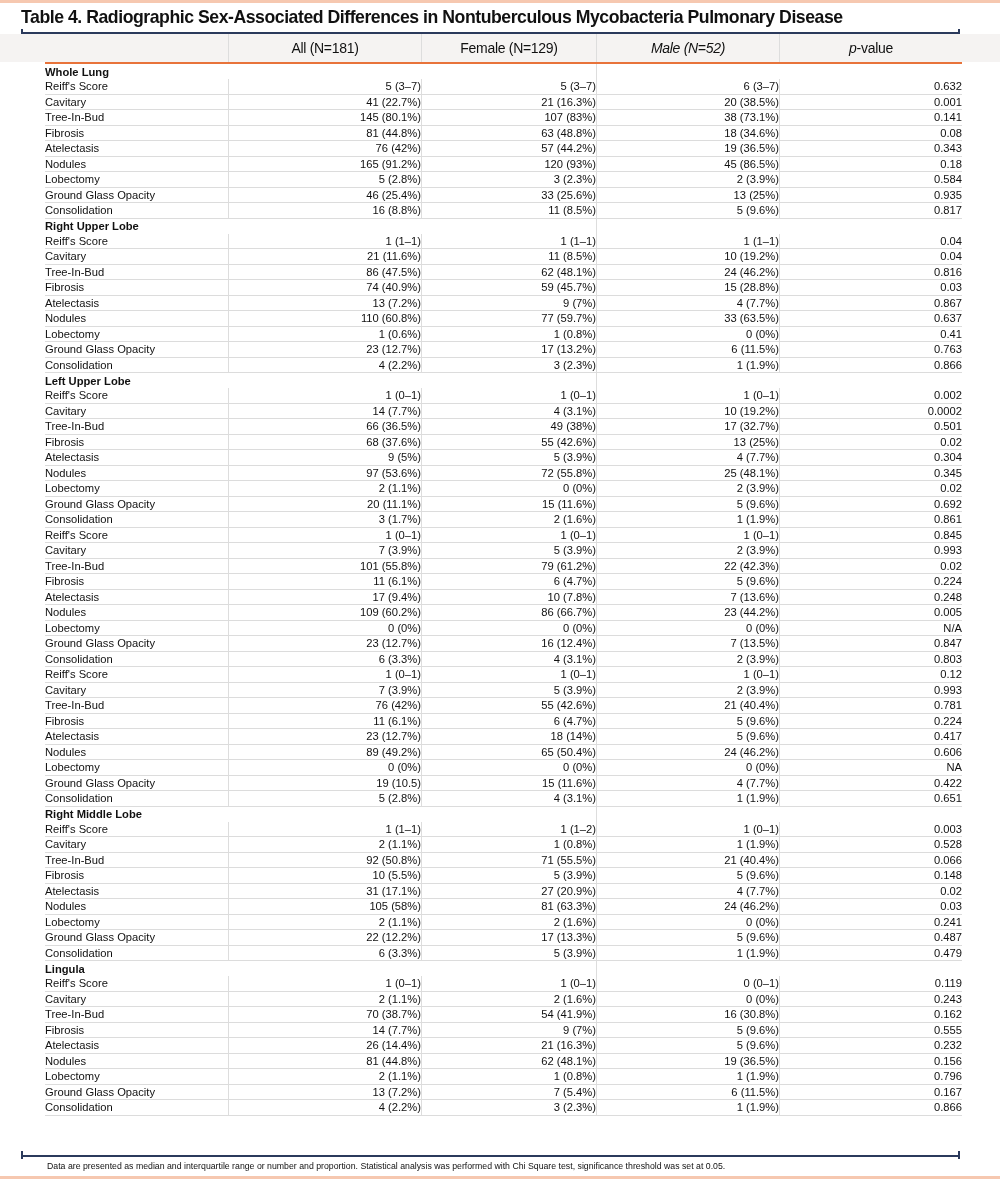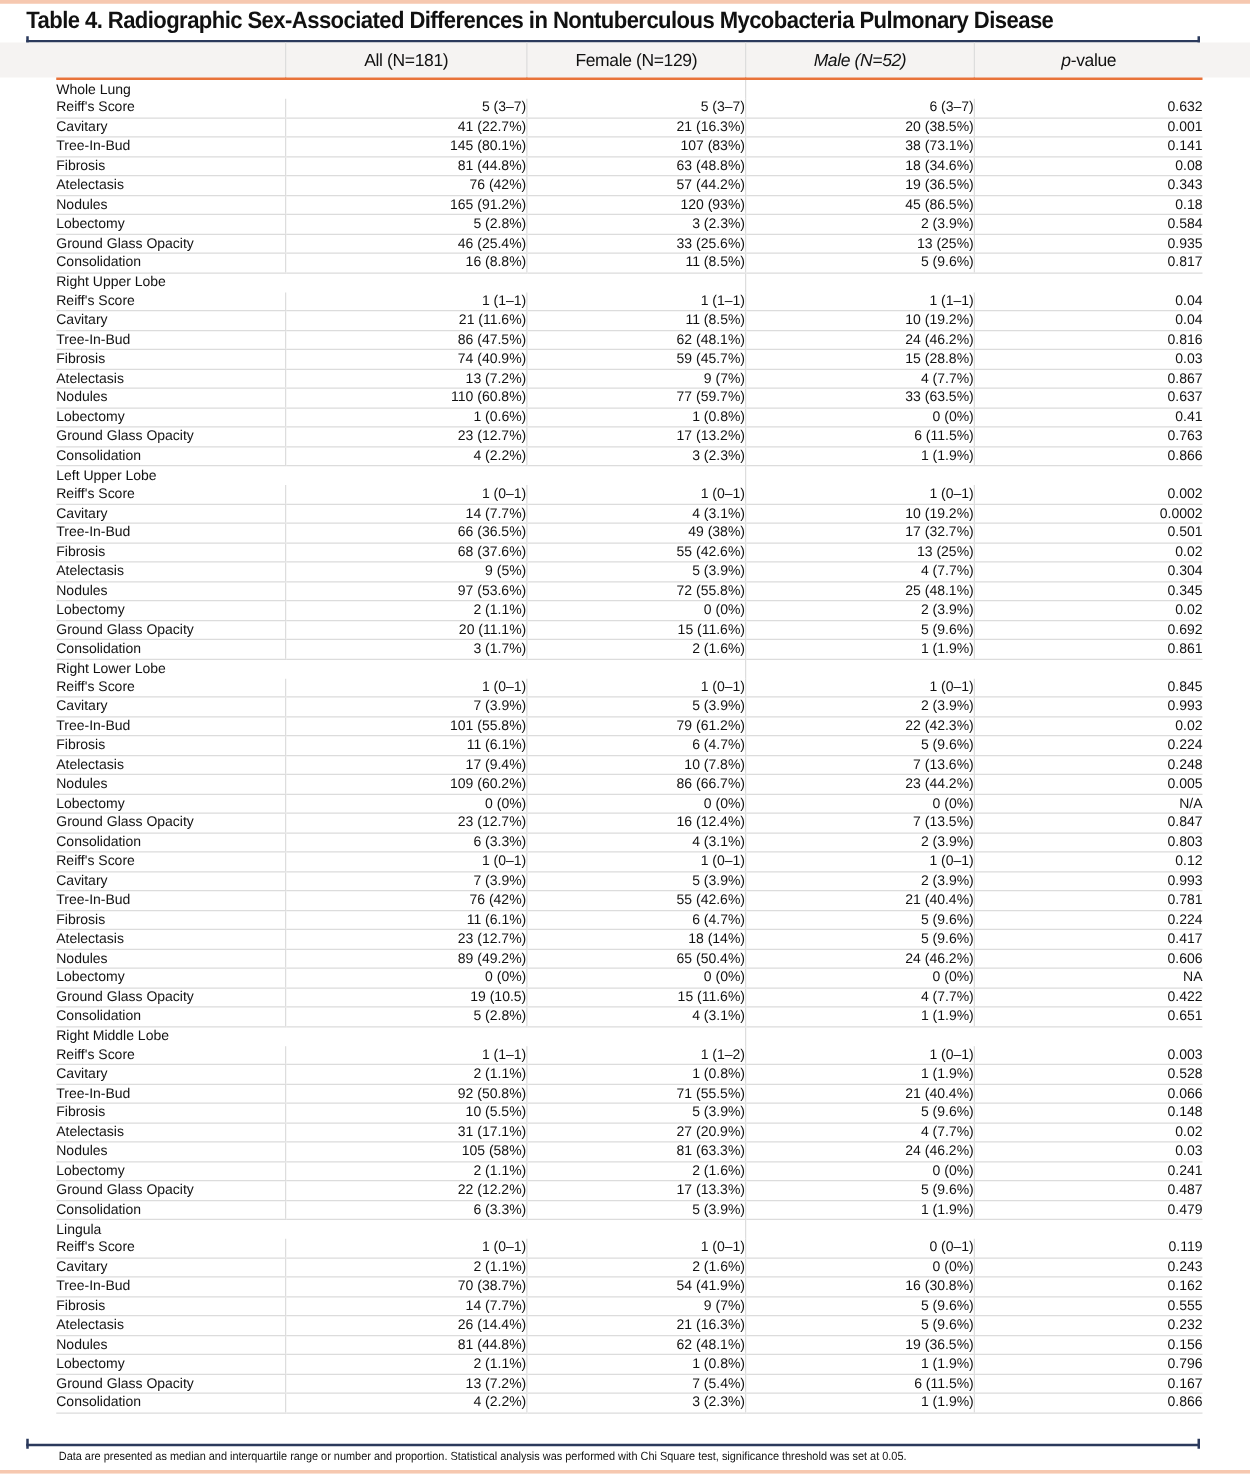--- a/index.html
+++ b/index.html
@@ -13,21 +13,21 @@
   table.t th{font-weight:normal;height:28px;font-size:14px;text-align:center;border-left:1px solid #ddd;padding:0;letter-spacing:-0.3px;}
   table.t th:first-child{border-left:none;}
   table.t thead tr{border-bottom:2px solid #e8733a;}
   table.t td{height:14.5px;padding:0;line-height:14px;border-bottom:1.5px solid #dcdcdc;white-space:nowrap;}
   td.lbl{padding-left:14px;width:169px;}
   td.num{text-align:right;border-left:1px solid #ddd;}
   td.c1{width:192px;padding-right:41px;box-sizing:border-box;}
   td.c2{width:174px;padding-right:34px;box-sizing:border-box;}
   td.c3{width:182px;padding-right:50px;box-sizing:border-box;}
   td.c4{width:182px;padding-right:72px;box-sizing:border-box;}
-  tr.sec td{font-weight:normal;border-bottom:none;height:15px;}
+  tr.sec td{font-weight:bold;border-bottom:none;height:15px;}
   tr.sec td.secgap{border-left:1px solid #ddd;}
   .footer-rule{position:absolute;left:21px;top:1155px;width:939px;height:2px;background:#2b3a5c;}
   .note{position:absolute;left:47px;top:1160px;font-size:9.5px;transform:scaleX(0.92);transform-origin:left top;white-space:nowrap;}
   .botband{position:absolute;left:0;top:1176px;width:1000px;height:3px;background:#f6c8b0;}
   .pv{font-style:italic;}
 </style>
 </head>
 <body>
 
 <div class="topband"></div>
@@ -242,24 +242,20 @@
         <td class="num c3">5 (9.6%)</td>
         <td class="num c4">0.692</td>
       </tr>
       <tr>
         <td class="lbl">Consolidation</td>
         <td class="num c1">3 (1.7%)</td>
         <td class="num c2">2 (1.6%)</td>
         <td class="num c3">1 (1.9%)</td>
         <td class="num c4">0.861</td>
       </tr>
-      <tr class="sec">
-        <td colspan="3">Right Lower Lobe</td>
-        <td colspan="2" class="secgap"></td>
-      </tr>
       <tr>
         <td class="lbl">Reiff's Score</td>
         <td class="num c1">1 (0–1)</td>
         <td class="num c2">1 (0–1)</td>
         <td class="num c3">1 (0–1)</td>
         <td class="num c4">0.845</td>
       </tr>
       <tr>
         <td class="lbl">Cavitary</td>
         <td class="num c1">7 (3.9%)</td>

